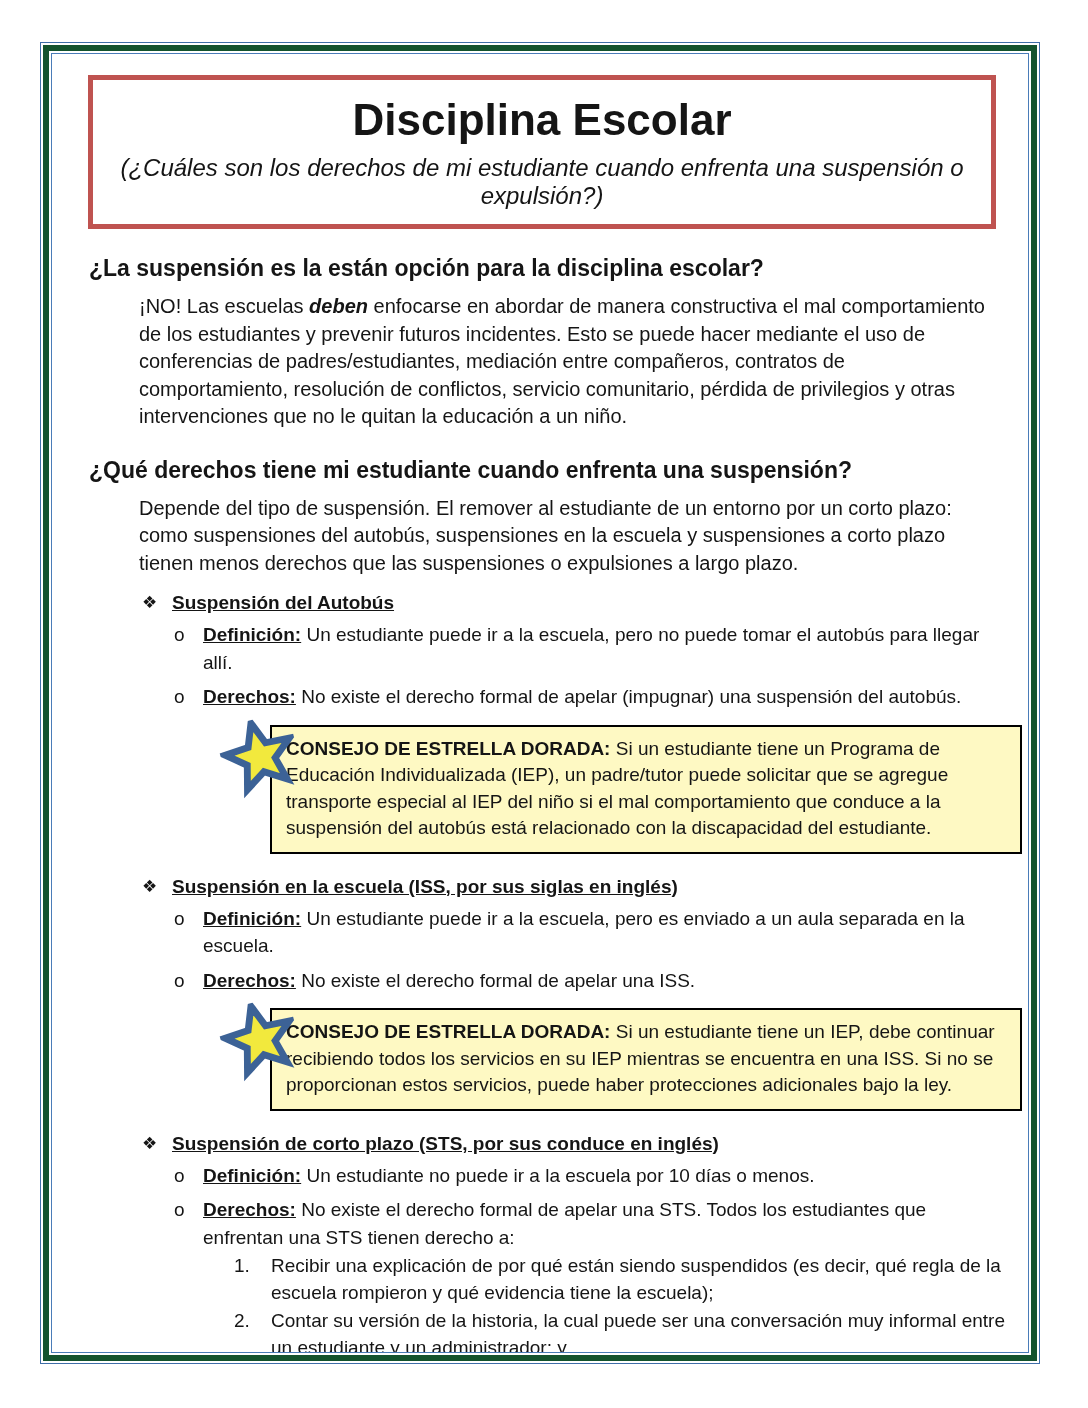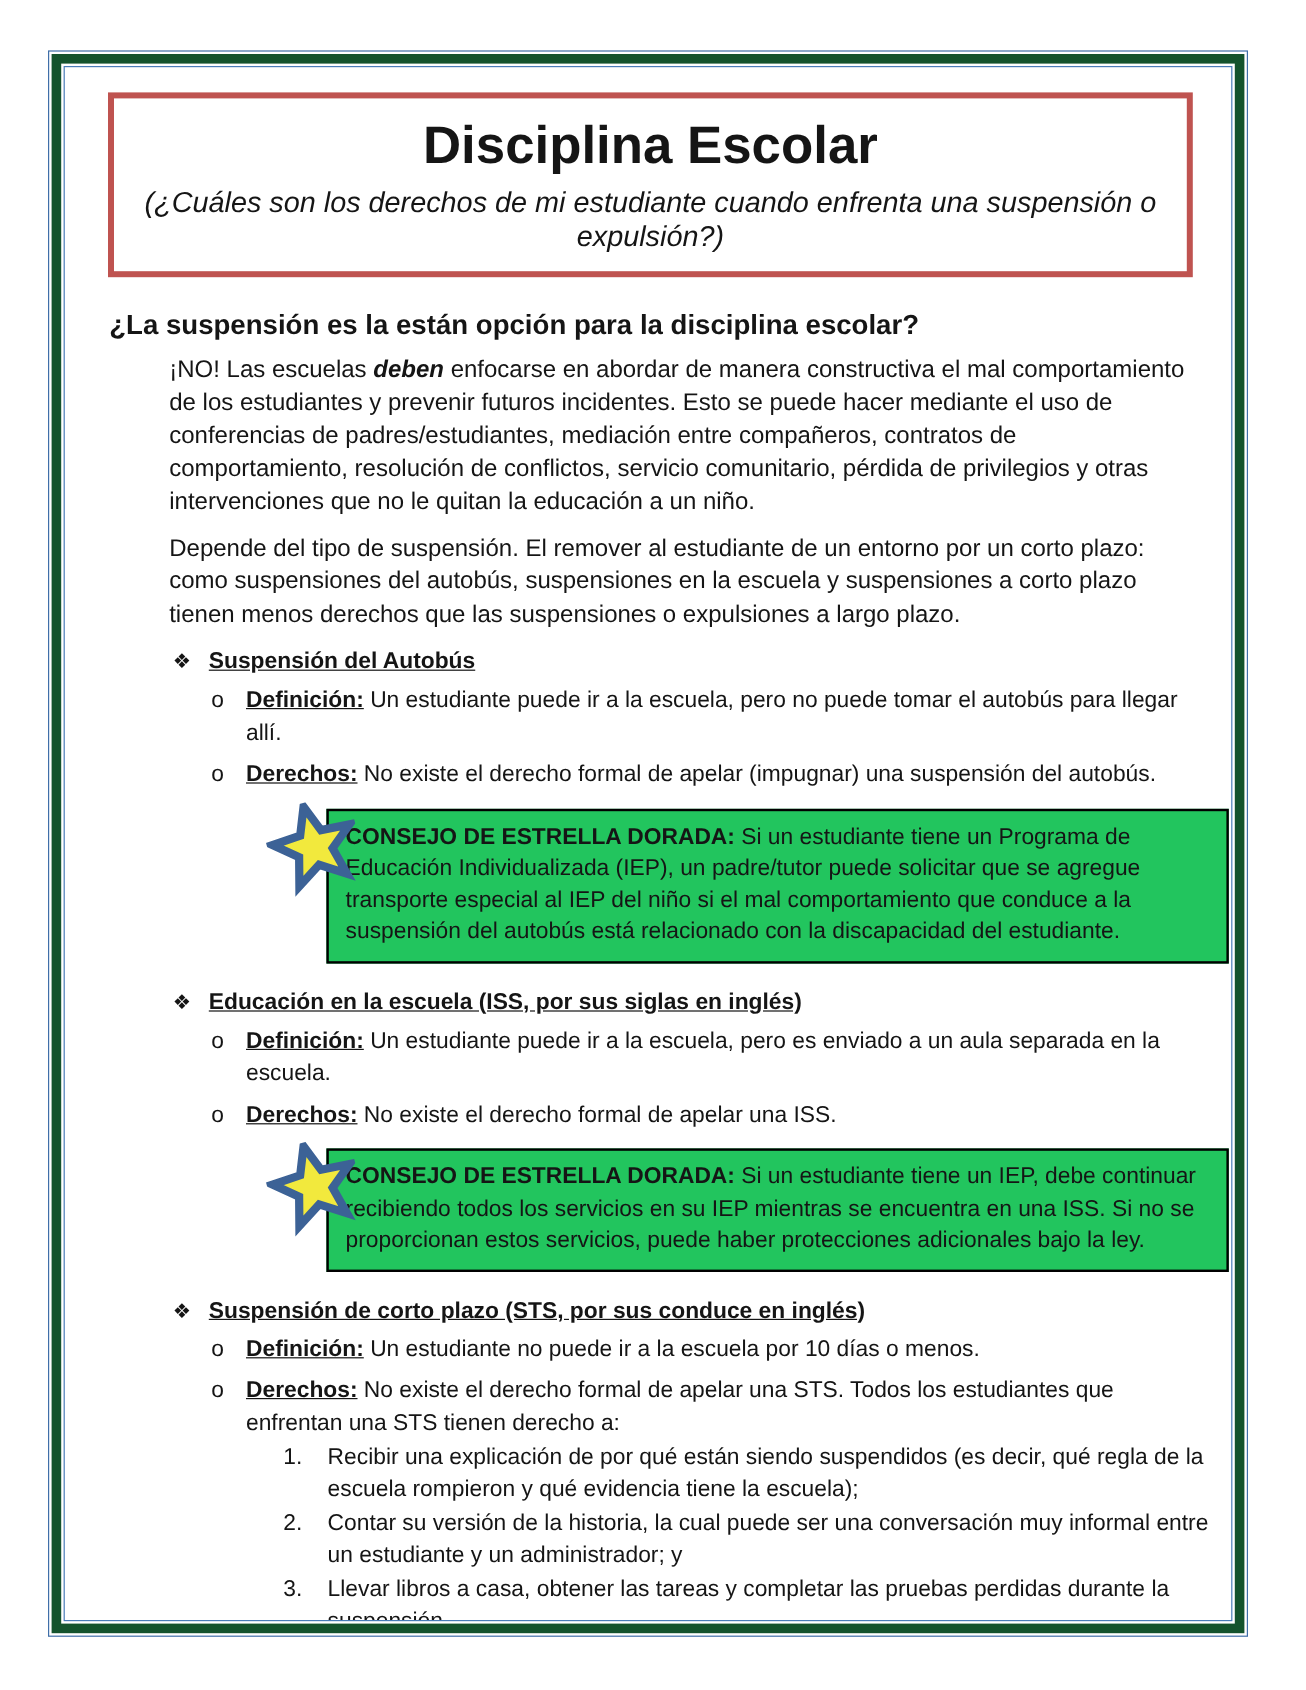--- a/index.html
+++ b/index.html
@@ -1,21 +1,21 @@
 <!DOCTYPE html>
 <html><head>
 <meta charset="utf-8">
 <style>
   html,body{margin:0;padding:0;background:#ffffff;}
   .page{position:relative;width:1088px;height:1408px;background:#ffffff;overflow:hidden;
         font-family:"Liberation Sans",sans-serif;color:#151515;}
   
   .frame-outer{position:absolute;left:40px;top:42px;width:1000px;height:1322px;
                border:1px solid #3f6ea8;padding:2px;box-sizing:border-box;}
-  .frame-mid{border:8px solid #14532d;height:100%;box-sizing:border-box;padding:2px;}
+  .frame-mid{border:6px solid #14532d;height:100%;box-sizing:border-box;padding:2px;}
   .frame-inner{border:1px solid #4a7cb8;height:100%;box-sizing:border-box;
                padding:10px 18px 0 14px;overflow:hidden;}
   
   .title-box{border:5px solid #bf5350;margin:11px 14px 0 22px;text-align:center;
              padding:16px 10px 14px 10px;}
   .doc-title{font-size:44px;font-weight:bold;letter-spacing:0px;line-height:48px;}
   .doc-subtitle{font-style:italic;font-size:24px;margin-top:10px;}
   .q-heading{font-weight:bold;font-size:23px;margin:26px 0 0 23px;}
   .para{font-size:20px;line-height:27.5px;margin:11px 20px 0 73px;max-width:880px;}
   .emph{font-weight:bold;font-style:italic;}
@@ -23,21 +23,21 @@
   .topic-row{margin:15px 0 0 76px;font-size:19px;display:flex;}
   .diamond{width:30px;flex-shrink:0;font-size:17px;}
   .topic-title{font-weight:bold;text-decoration:underline;}
   .subline{margin:7px 0 0 108px;font-size:19px;line-height:27.5px;display:flex;max-width:845px;}
   .omark{width:29px;flex-shrink:0;}
   .lbl{font-weight:bold;text-decoration:underline;}
   .numline{margin:1px 0 0 168px;font-size:19px;line-height:27px;display:flex;max-width:800px;}
   .num{width:37px;flex-shrink:0;}
   
   .tipwrap{position:relative;margin:14px 0 22px 204px;width:752px;}
-  .tipbox{border:2px solid #000000;background:#22c55e;padding:9px 14px 10px 14px;
+  .tipbox{border:2px solid #000000;background:#fef9c3;padding:9px 14px 10px 14px;
           font-size:19px;line-height:26.5px;box-sizing:border-box;}
   .tip-lbl{font-weight:bold;}
   .star{position:absolute;z-index:2;}
   .star svg{display:block;}
   .star-sm{width:76px;height:76px;left:-48px;top:-6px;}
 </style>
 </head>
 <body>
 
 <div class="page">
@@ -46,20 +46,21 @@
       <div class="frame-inner">
 
         <div class="title-box">
           <div class="doc-title">Disciplina Escolar</div>
           <div class="doc-subtitle">(¿Cuáles son los derechos de mi estudiante cuando enfrenta una suspensión o expulsión?)</div>
         </div>
 
         <div class="q-heading">¿La suspensión es la están opción para la disciplina escolar?</div>
         <div class="para"><span>¡NO!  Las escuelas </span><span class="emph">deben</span><span> enfocarse en abordar de manera constructiva el mal comportamiento de los estudiantes y prevenir futuros incidentes. Esto se puede hacer mediante el uso de conferencias de padres/estudiantes, mediación entre compañeros, contratos de comportamiento, resolución de conflictos, servicio comunitario, pérdida de privilegios y otras intervenciones que no le quitan la educación a un niño.</span></div>
 
+        <div class="q-heading">¿Qué derechos tiene mi estudiante cuando enfrenta una suspensión?</div>
         <div class="para">Depende del tipo de suspensión. El remover al estudiante de un entorno por un corto plazo: como suspensiones del autobús, suspensiones en la escuela y suspensiones a corto plazo tienen menos derechos que las suspensiones o expulsiones a largo plazo.</div>
 
         <div class="topic-row">
           <span class="diamond">❖</span>
           <span class="topic-title">Suspensión del Autobús</span>
         </div>
         <div class="subline">
           <span class="omark">o</span>
           <span><span class="lbl">Definición:</span><span> Un estudiante puede ir a la escuela, pero no puede tomar el autobús para llegar allí.</span></span>
         </div>
@@ -71,21 +72,21 @@
           <span class="star star-sm">
             <svg viewBox="0 0 100 100" style="transform:rotate(-15deg);">
               <polygon points="50,4 61.8,33.8 93.7,35.8 69,56.2 77,87.2 50,70 23,87.2 31,56.2 6.3,35.8 38.2,33.8" fill="#f2e93d" stroke="#3c6296" stroke-width="9" stroke-linejoin="miter"></polygon>
             </svg>
           </span>
           <div class="tipbox"><span class="tip-lbl">CONSEJO DE ESTRELLA DORADA:</span><span> Si un estudiante tiene un Programa de Educación Individualizada (IEP), un padre/tutor puede solicitar que se agregue transporte especial al IEP del niño si el mal comportamiento que conduce a la suspensión del autobús está relacionado con la discapacidad del estudiante.</span></div>
         </div>
 
         <div class="topic-row">
           <span class="diamond">❖</span>
-          <span class="topic-title">Educación en la escuela (ISS, por sus siglas en inglés)</span>
+          <span class="topic-title">Suspensión en la escuela (ISS, por sus siglas en inglés)</span>
         </div>
         <div class="subline">
           <span class="omark">o</span>
           <span><span class="lbl">Definición:</span><span> Un estudiante puede ir a la escuela, pero es enviado a un aula separada en la escuela.</span></span>
         </div>
         <div class="subline">
           <span class="omark">o</span>
           <span><span class="lbl">Derechos:</span><span> No existe el derecho formal de apelar una ISS.</span></span>
         </div>
         <div class="tipwrap">

